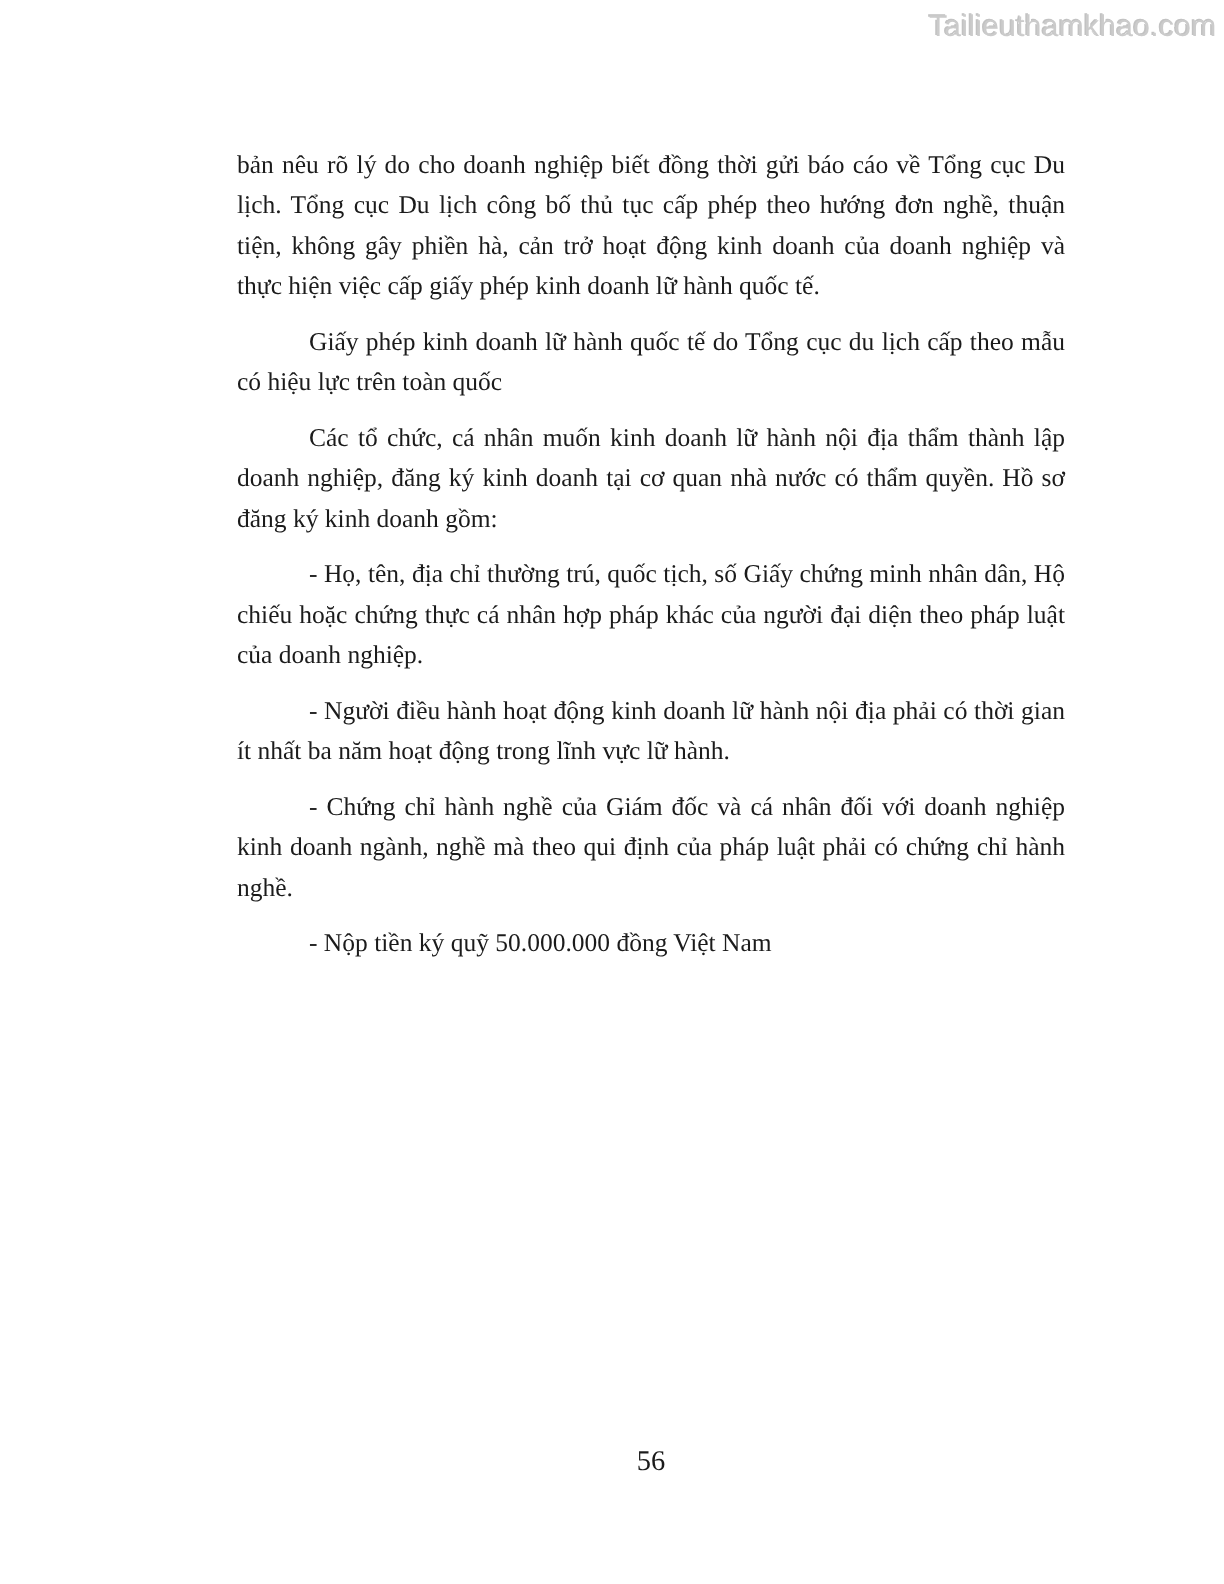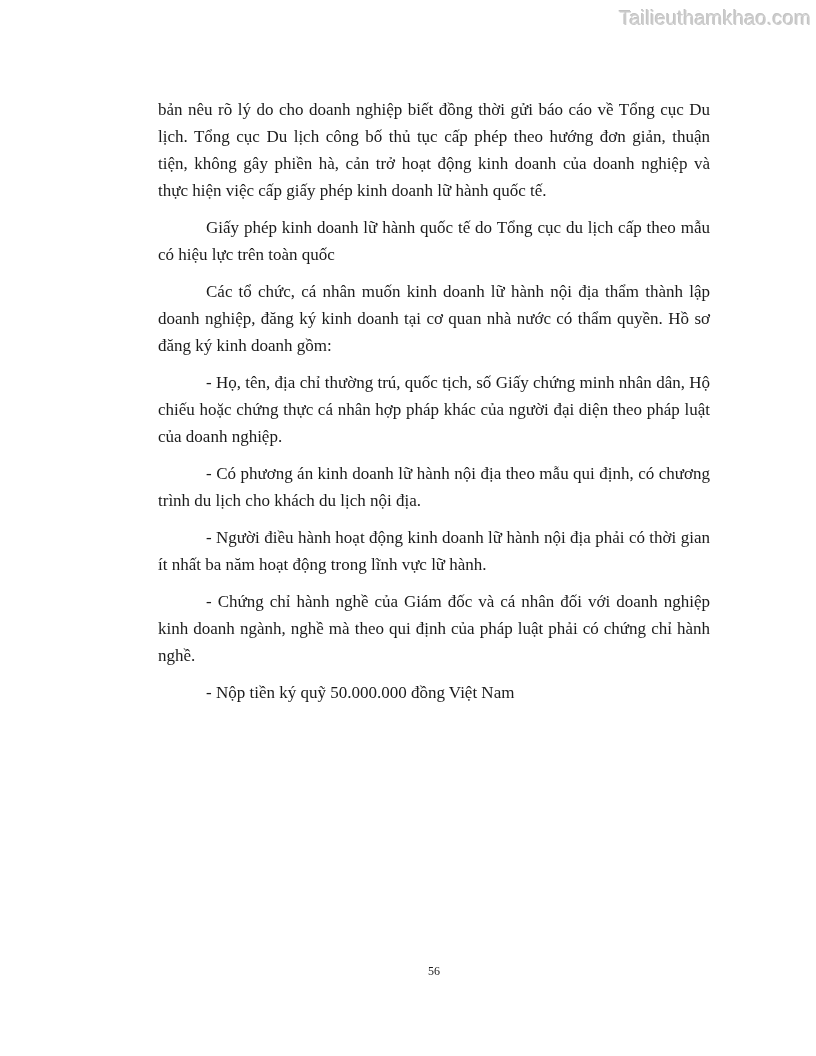--- a/index.html
+++ b/index.html
@@ -36,33 +36,32 @@
   .heading {
     font-style:italic;
     text-align:left;
   }
   .pagenum {
     position:absolute;
     top:964px;
     left:158px;
     width:552px;
     text-align:center;
-    font-size:12px;
+    font-size:19px;
     color:#1b1b1b;
   }
 </style>
 </head>
 <body>
 
 <div class="watermark">Tailieuthamkhao.com</div>
 
 <div class="content">
-  <p class="para">bản nêu rõ lý do cho doanh nghiệp biết đồng thời gửi báo cáo về Tổng cục Du lịch. Tổng cục Du lịch công bố thủ tục cấp phép theo hướng đơn giản, thuận tiện, không gây phiền hà, cản trở hoạt động kinh doanh của doanh nghiệp và thực hiện việc cấp giấy phép kinh doanh lữ hành quốc tế.</p>
+  <p class="para">bản nêu rõ lý do cho doanh nghiệp biết đồng thời gửi báo cáo về Tổng cục Du lịch. Tổng cục Du lịch công bố thủ tục cấp phép theo hướng đơn nghề, thuận tiện, không gây phiền hà, cản trở hoạt động kinh doanh của doanh nghiệp và thực hiện việc cấp giấy phép kinh doanh lữ hành quốc tế.</p>
   <p class="para indent">Giấy phép kinh doanh lữ hành quốc tế do Tổng cục du lịch cấp theo mẫu có hiệu lực trên toàn quốc</p>
   <p class="para indent">Các tổ chức, cá nhân muốn kinh doanh lữ hành nội địa thẩm thành lập doanh nghiệp, đăng ký kinh doanh tại cơ quan nhà nước có thẩm quyền. Hồ sơ đăng ký kinh doanh gồm:</p>
   <p class="para indent">- Họ, tên, địa chỉ thường trú, quốc tịch, số Giấy chứng minh nhân dân, Hộ chiếu hoặc chứng thực cá nhân hợp pháp khác của người đại diện theo pháp luật của doanh nghiệp.</p>
-  <p class="para indent">- Có phương án kinh doanh lữ hành nội địa theo mẫu qui định, có chương trình du lịch cho khách du lịch nội địa.</p>
   <p class="para indent">- Người điều hành hoạt động kinh doanh lữ hành nội địa phải có thời gian ít nhất ba năm hoạt động trong lĩnh vực lữ hành.</p>
   <p class="para indent">- Chứng chỉ hành nghề của Giám đốc và cá nhân đối với doanh nghiệp kinh doanh ngành, nghề mà theo qui định của pháp luật phải có chứng chỉ hành nghề.</p>
   <p class="para indent">- Nộp tiền ký quỹ 50.000.000 đồng Việt Nam</p>
 </div>
 
 <div class="pagenum">56</div>
 
 </body></html>

